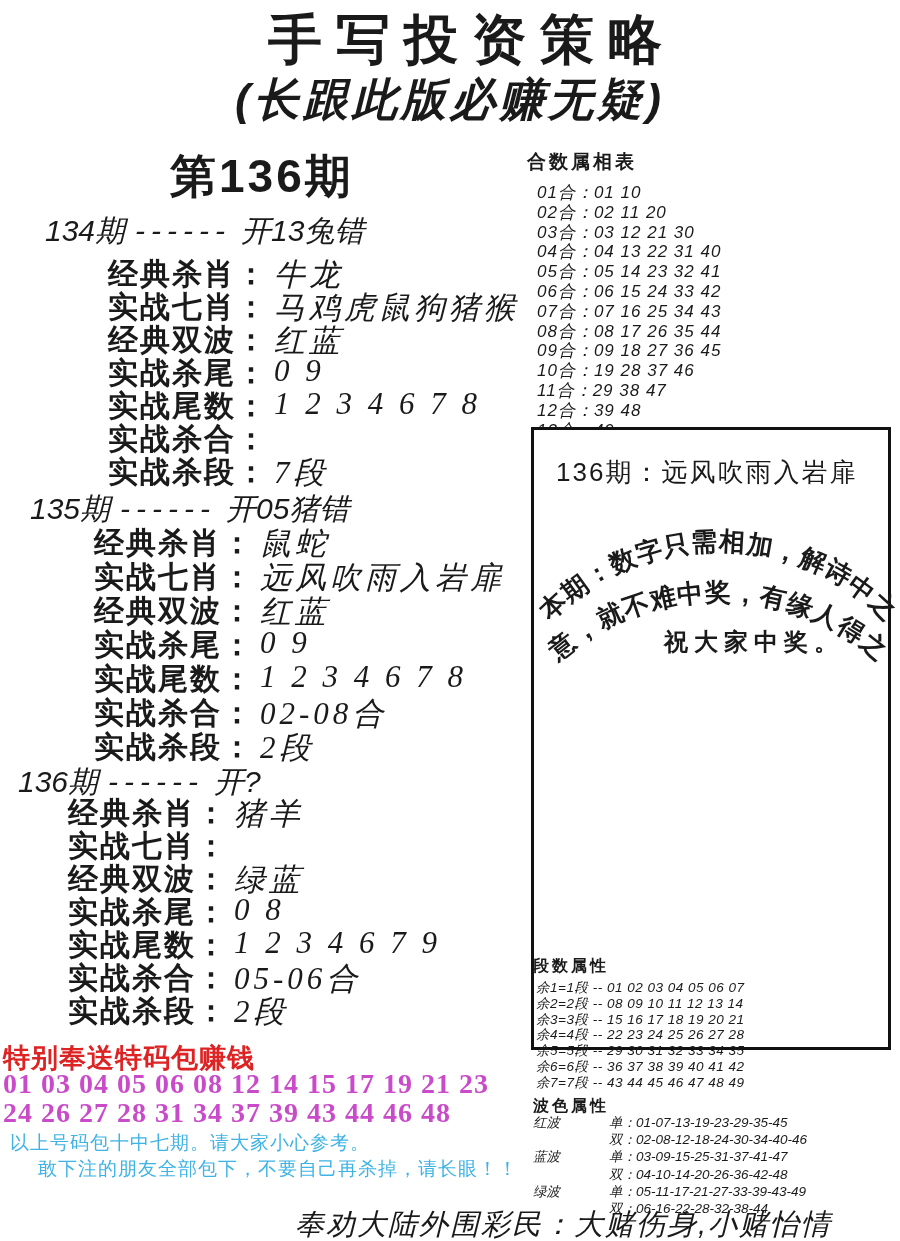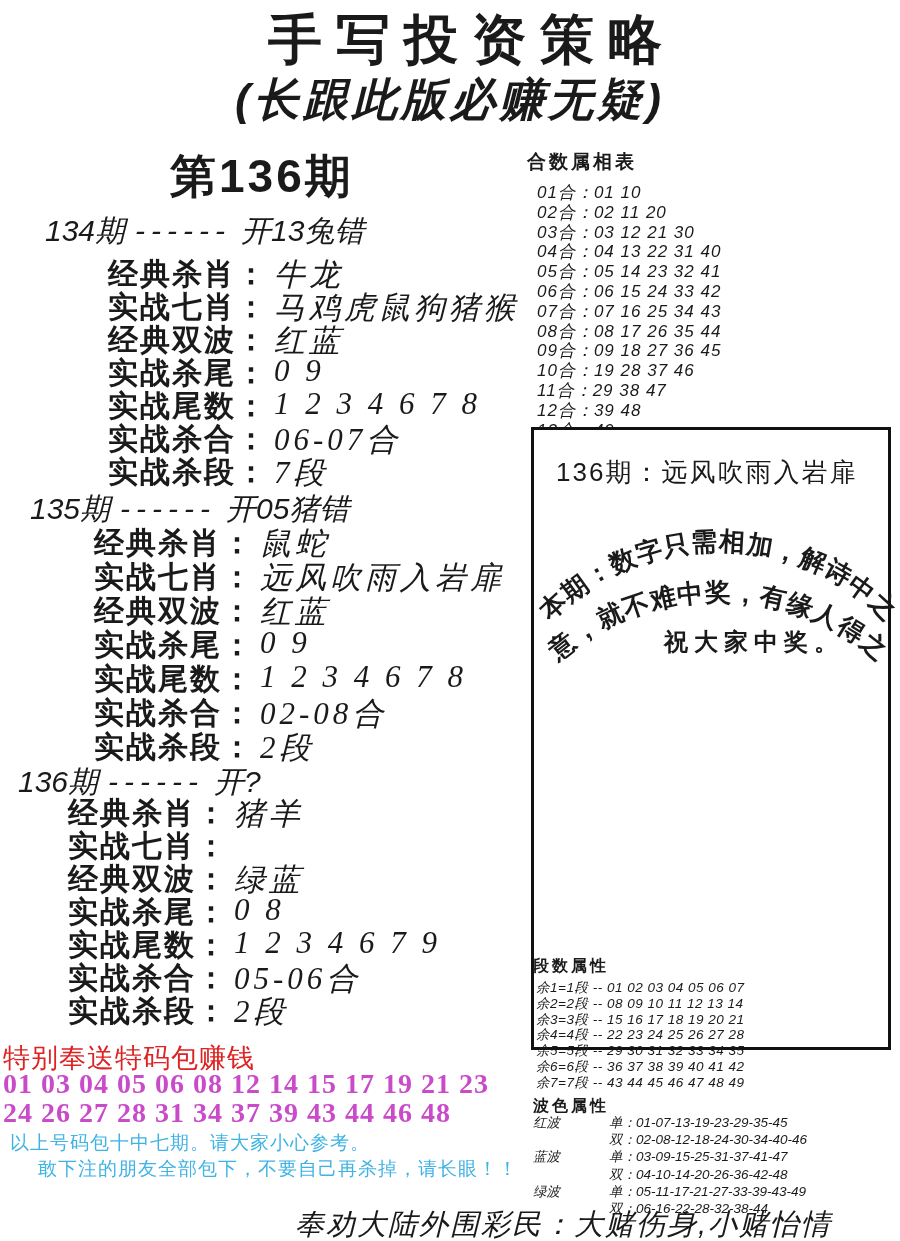--- a/index.html
+++ b/index.html
@@ -36,21 +36,21 @@
 
   
   .poem-box{left:531px;top:427px;width:360px;height:623px;border:3px solid #111;background:#fff;}
   .poem-headline{position:absolute;left:22px;top:25px;font-size:26px;letter-spacing:2px;white-space:nowrap;}
   .poem-arc{position:absolute;left:0;top:0;right:0;bottom:0;}
   .poem-arc span{position:absolute;font-size:26px;font-weight:bold;white-space:pre;}
   .poem-wish{position:absolute;left:220px;top:196px;transform:translateX(-50%);
              font-size:24px;font-weight:bold;letter-spacing:6px;white-space:nowrap;}
 
   
-  .promo-heading{left:3px;top:1040px;font-size:27px;font-weight:normal;color:var(--red);letter-spacing:1px;}
+  .promo-heading{left:3px;top:1040px;font-size:27px;font-weight:bold;color:var(--red);letter-spacing:1px;}
   .promo-nums{left:3px;font-size:28px;font-weight:bold;color:var(--magenta);
               font-family:"Liberation Serif",serif;letter-spacing:1px;white-space:nowrap;}
   .promo-note{left:10px;font-size:19px;font-weight:normal;color:var(--cyan);letter-spacing:1px;white-space:nowrap;}
 
   .footer{left:295px;top:1205px;font-size:29px;font-style:italic;letter-spacing:2px;white-space:nowrap;}
 </style>
 </head>
 <body>
 
 <div class="abs title">手写投资策略</div>
@@ -76,21 +76,20 @@
   <div class="sline">
       <span class="lab">实战杀尾：</span>
       <span class="val">0 9</span>
     </div>
   <div class="sline">
       <span class="lab">实战尾数：</span>
       <span class="val">1 2 3 4 6 7 8</span>
     </div>
   <div class="sline">
       <span class="lab">实战杀合：</span>
-      <span class="val">06-07合</span>
     </div>
   <div class="sline">
       <span class="lab">实战杀段：</span>
       <span class="val">7段</span>
     </div>
 </div>
 
 <div class="abs sec-header" style="left:30px;top:489px;">
   <span>135期</span><span class="dashes">------</span><span>开05猪错</span>
 </div>

